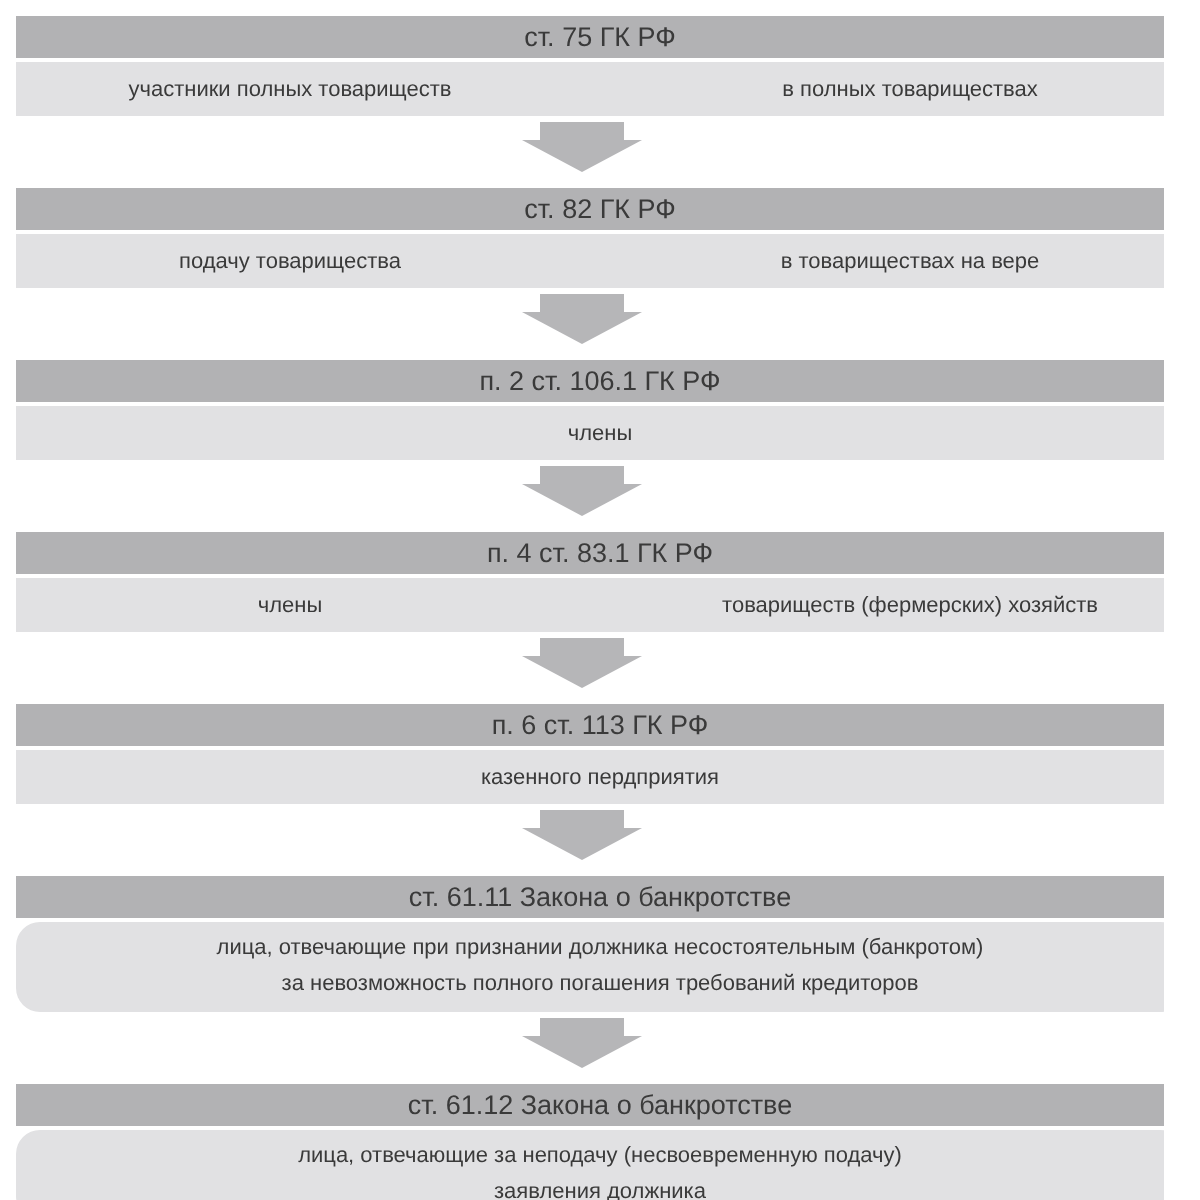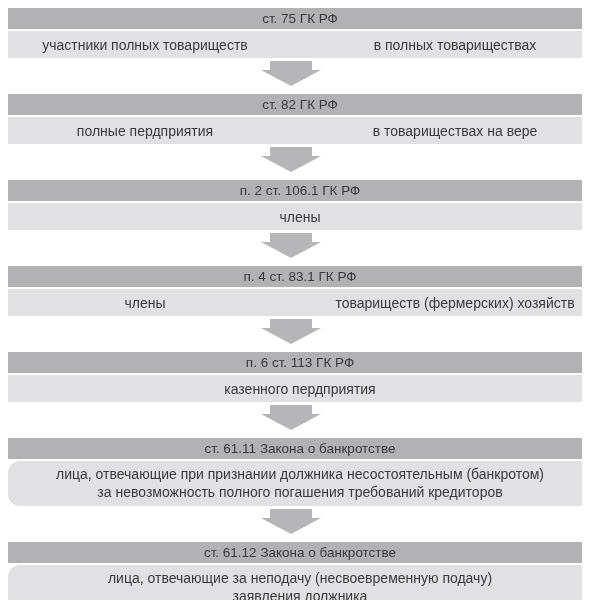--- a/index.html
+++ b/index.html
@@ -27,21 +27,21 @@
     background: var(--header_bg, #b2b2b4);
     display: flex;
     align-items: center;
     justify-content: center;
     font-size: 13.5px;
     margin-bottom: 2px;
     white-space: nowrap;
   }
   .body {
     background: var(--body_bg, #e1e1e3);
-    font-size: 14px;
+    font-size: 11px;
     gap: 36px;
   }
   .two-col {
     height: 27px;
     display: flex;
   }
   .two-col .cell {
     flex: 1 1 50%;
     display: flex;
     align-items: center;
@@ -78,21 +78,21 @@
   </section>
   <div class="arrow">
     <svg width="60" height="25" viewBox="0 0 60 25" aria-hidden="true">
       <polygon points="9,0 51,0 51,9 60,9 30,25 0,9 9,9" fill="currentColor"></polygon>
     </svg>
   </div>
 
   <section class="block">
     <div class="hdr">ст. 82 ГК РФ</div>
     <div class="body two-col">
-      <div class="cell">полные пердприятия</div>
+      <div class="cell">подачу товарищества</div>
       <div class="cell">в товариществах на вере</div>
     </div>
   </section>
   <div class="arrow">
     <svg width="60" height="25" viewBox="0 0 60 25" aria-hidden="true">
       <polygon points="9,0 51,0 51,9 60,9 30,25 0,9 9,9" fill="currentColor"></polygon>
     </svg>
   </div>
 
   <section class="block">

